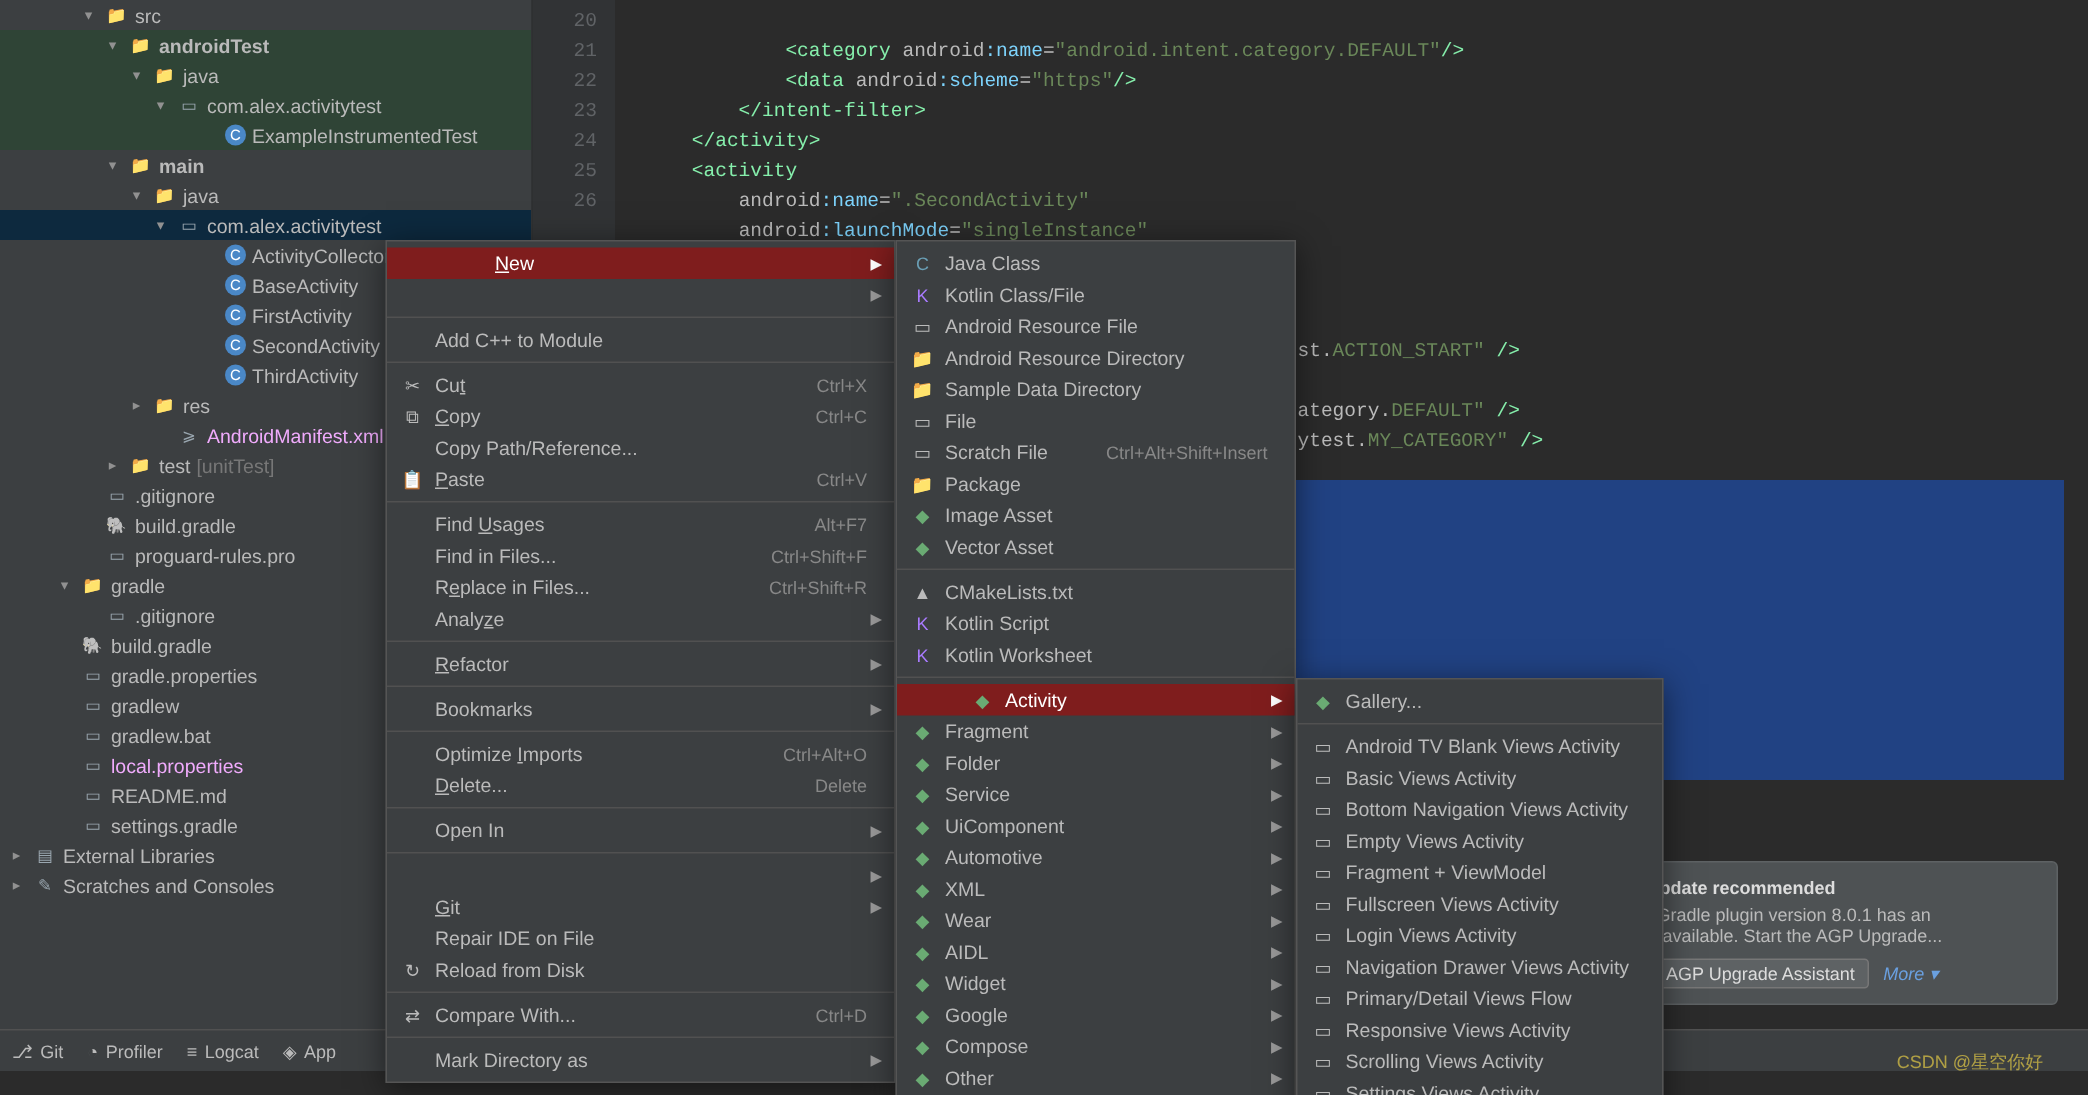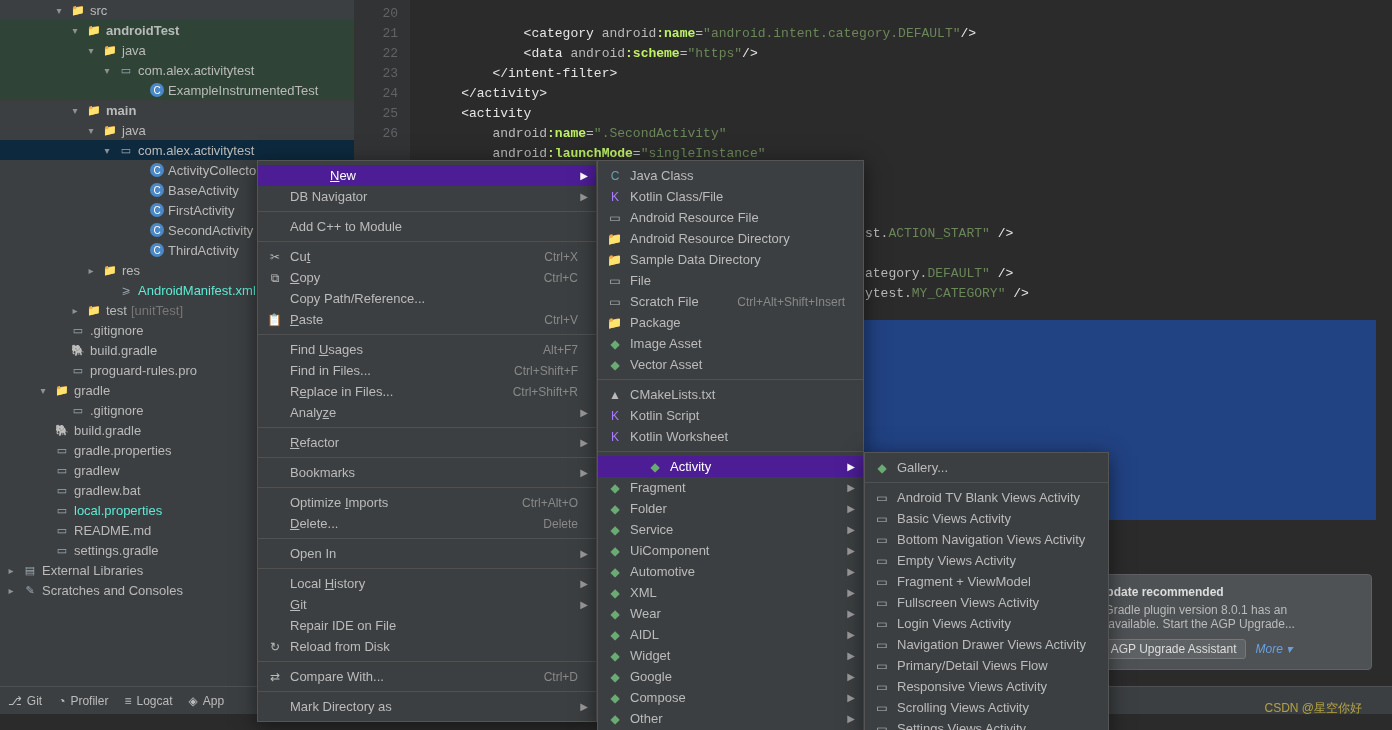--- a/index.html
+++ b/index.html
@@ -30,21 +30,21 @@
     cursor: pointer;
   }
   .tree-row.sel { background: #0d293e; }
   .tree-row.block-sel { background: #2f4436; }
   .tree-arrow { width: 14px; text-align: center; color: #919191; font-size: 10px; display:inline-block;}
   .tree-icon { width: 16px; height: 16px; margin: 0 4px; display:inline-flex; align-items:center; justify-content:center; font-size:11px;}
   .ic-folder { color:#9aa7b0; }
   .ic-folder-test { color:#6a8759; }
   .ic-class { color:#4a88c7; border-radius:50%; background:#4a88c7; color:white; width:14px;height:14px; font-size:10px;}
   .tree-label { color:#bababa; }
-  .tree-label.orange { color:#5eead4; }
+  .tree-label.orange { color:#f0abfc; }
   .tree-label.bold { font-weight:600; }
   .tree-label.bracket { color:#777; margin-left:4px; }
 
   
   .editor {
     position: absolute;
     left: 355px; top: 0;
     right: 0; height: 700px;
     background: #2b2b2b;
     font-family: Consolas, "Courier New", monospace;
@@ -53,44 +53,44 @@
   }
   .gutter {
     position:absolute; left:0; top:0; width:55px; height:100%;
     background:#313335; color:#606366; text-align:right; padding:4px 12px 0 0;
   }
   .gutter div { height:20px; }
   .code {
     position:absolute; left:75px; top:4px; right:16px;
     white-space: pre;
   }
-  .tag { color:#e5e5e5;margin-top:24px; }
+  .tag { color:#86efac;margin-top:24px; }
   .ns { color:#bababa; }
-  .attr { color:#bef264;font-weight:bold; }
+  .attr { color:#7dd3fc; }
   .val { color:#6a8759; }
 
   
   .ctx {
     position: absolute;
     background: #3c3f41;
     border: 1px solid #555;
     box-shadow: 0 4px 20px rgba(0,0,0,0.5);
     padding: 4px 0;
     font-size: 13px;
     z-index: 100;
   }
   .ctx-item {
     display:flex; align-items:center;
     height: 21px;
     padding: 0 18px 0 8px;
     color: #bbb;
     cursor: pointer;
     position: relative;
   }
-  .ctx-item.highlight { background:#4c1d95; color:#fff;padding-left:48px; }
+  .ctx-item.highlight { background:#7f1d1d; color:#fff;padding-left:48px; }
   .ctx-item .mi-icon { width:18px; display:inline-flex; align-items:center; justify-content:center; margin-right:6px; font-size:12px;}
   .ctx-item .mi-label { flex:1; white-space:nowrap; }
   .ctx-item .mi-short { color:#888; margin-left:20px; font-size:12px;}
   .ctx-item .mi-arrow { position:absolute; right:8px; color:#999; font-size:10px;}
   .ctx-item.highlight .mi-arrow { color:#fff; }
   .ctx-sep { height:1px; background:#515151; margin:4px 0; }
   .ul { text-decoration: underline; }
 
   .ic-android { color:#6aab73; }
   .ic-blue { color:#6a9fb5; }
@@ -327,21 +327,20 @@
 </div>
 
 <div class="ctx" id="ctx1" style="left:257px; top:160px; width:340px;">
     <div class="ctx-item highlight">
       <span class="mi-icon "></span>
       <span class="mi-label"><span class="ul">N</span>ew</span>
       <span class="mi-arrow">▶</span>
     </div>
     <div class="ctx-item">
       <span class="mi-icon "></span>
-      <span class="mi-label">DB Navigator</span>
       <span class="mi-arrow">▶</span>
     </div>
     <div class="ctx-sep"></div>
     <div class="ctx-item">
       <span class="mi-icon "></span>
       <span class="mi-label">Add C++ to Module</span>
     </div>
     <div class="ctx-sep"></div>
     <div class="ctx-item">
       <span class="mi-icon ">✂</span>
@@ -408,21 +407,20 @@
     </div>
     <div class="ctx-sep"></div>
     <div class="ctx-item">
       <span class="mi-icon "></span>
       <span class="mi-label">Open In</span>
       <span class="mi-arrow">▶</span>
     </div>
     <div class="ctx-sep"></div>
     <div class="ctx-item">
       <span class="mi-icon "></span>
-      <span class="mi-label">Local <span class="ul">H</span>istory</span>
       <span class="mi-arrow">▶</span>
     </div>
     <div class="ctx-item">
       <span class="mi-icon "></span>
       <span class="mi-label"><span class="ul">G</span>it</span>
       <span class="mi-arrow">▶</span>
     </div>
     <div class="ctx-item">
       <span class="mi-icon "></span>
       <span class="mi-label">Repair IDE on File</span>

